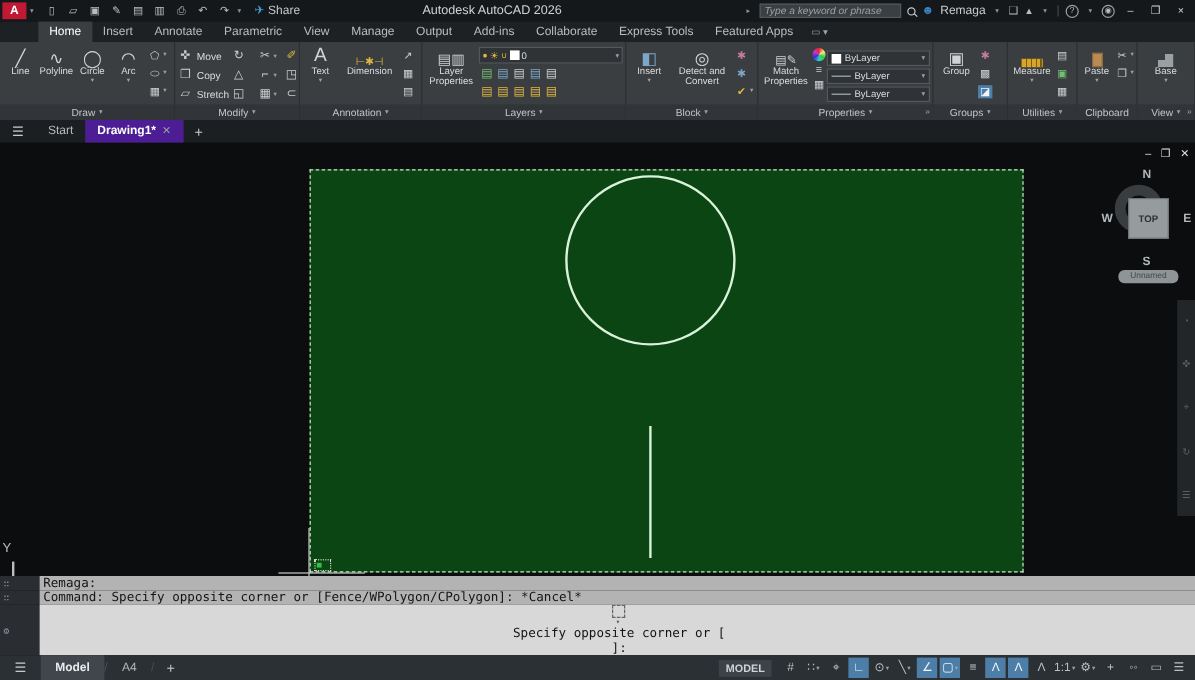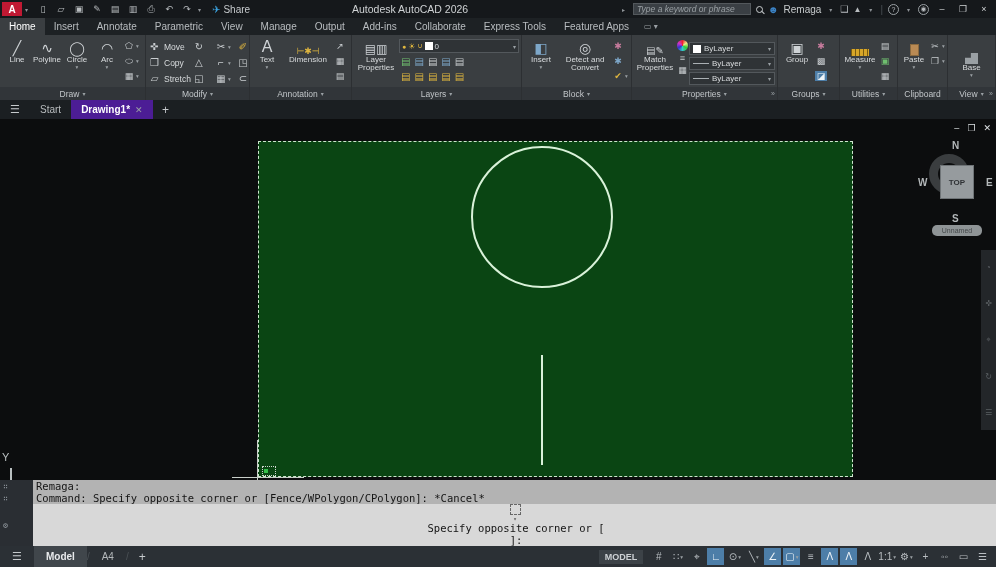--- a/index.html
+++ b/index.html
@@ -21,21 +21,21 @@
              font-size:8.5px;color:#9aa0a4;font-style:italic;padding:0 3px;overflow:hidden;white-space:nowrap;}
   .mag{width:7px;height:7px;border:1px solid #c8ccce;border-radius:50%;position:relative;display:inline-block;}
   .mag::after{content:"";position:absolute;width:4px;height:1px;background:#c8ccce;right:-3px;bottom:-1px;transform:rotate(45deg);}
   .usr{color:#3b82c4;font-size:10px;}
   .circ{width:11px;height:11px;border:1px solid #9aa0a4;border-radius:50%;display:flex;align-items:center;justify-content:center;font-size:7px;color:#b9bdc0;}
   .winbtn{width:16px;text-align:center;color:#cfd2d4;font-size:9px;}
   .vsep{color:#4a5054;}
   
   .tabrow{height:17px;background:#1d2124;display:flex;align-items:stretch;font-size:10px;flex:0 0 17px;}
   .rtab{display:flex;align-items:center;padding:0 9px;color:#b9bdc0;}
-  .rtab.active{background:#3a3e41;color:#fff;}
+  .rtab.active{background:#3a3e41;color:#fff;margin-left:32px;}
   .ribcollapse{margin-left:6px;display:flex;align-items:center;gap:2px;color:#9aa0a4;font-size:8px;}
   
   .ribbon{height:65px;background:#3a3e41;display:flex;flex:0 0 65px;}
   .panel{display:flex;flex-direction:column;border-right:1px solid #2c2f32;min-width:0;}
   .pbody{height:52px;display:flex;align-items:stretch;padding:2px 2px 0 2px;gap:1px;}
   .plabel{height:13px;background:#313539;display:flex;align-items:center;justify-content:center;gap:3px;
           font-size:8.5px;color:#c2c6c9;position:relative;}
   .plabel .car{font-size:6px;color:#9aa0a4;}
   .plabel .exp{position:absolute;right:2px;font-size:7px;color:#9aa0a4;}
   .big{width:30px;display:flex;flex-direction:column;align-items:center;font-size:8px;color:#d9dcde;text-align:center;line-height:1.05;}
@@ -528,21 +528,21 @@
               <span class="car hid show">▾</span>
             </span>
           </div>
       </div>
       <div class="plabel">
           <span>Clipboard</span>
         </div>
     </div>
 
     <div class="panel" style="flex:1;">
-      <div class="pbody" style="justify-content:center;align-items:center;">
+      <div class="pbody" style="justify-content:center;">
         <div class="big" style="width:32px;">
           <span class="ic">
               <span class="baseshape"></span>
             </span>
           <span>Base</span>
           <span class="car">▾</span>
         </div>
       </div>
       <div class="plabel">
           <span>View</span>

